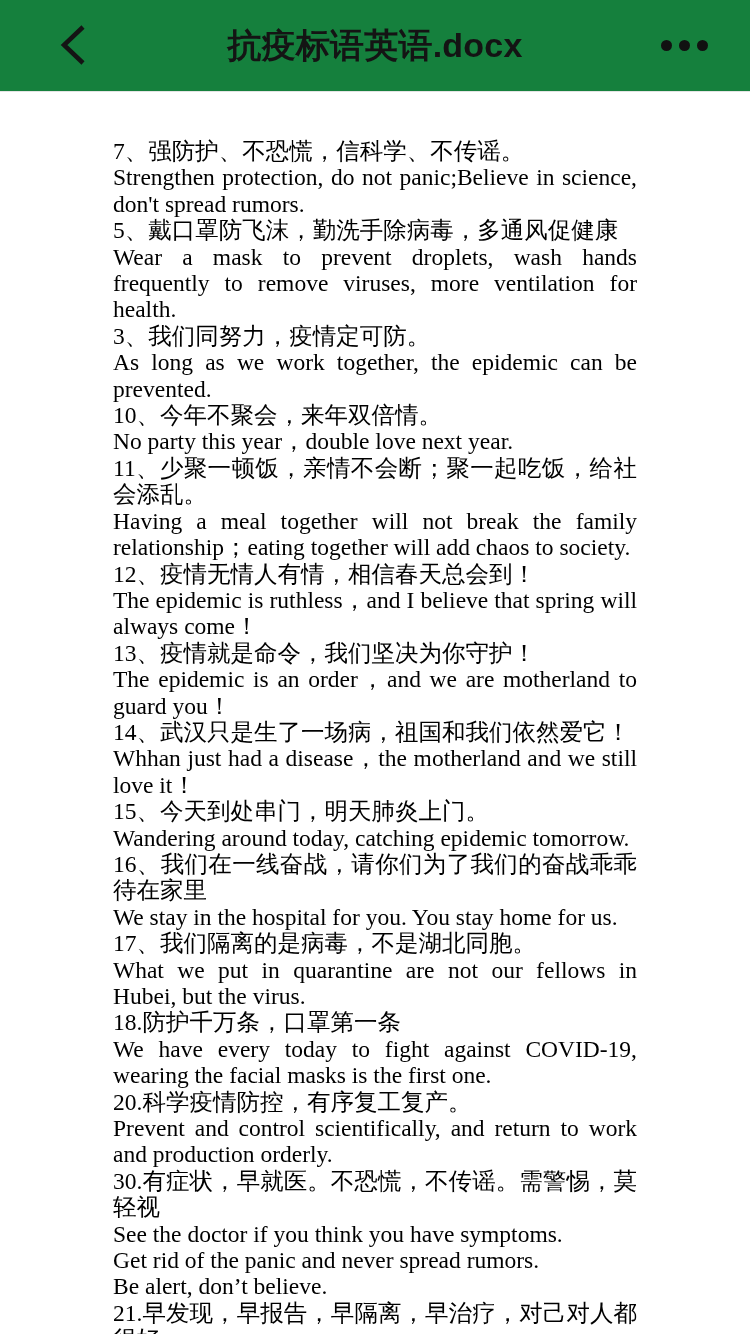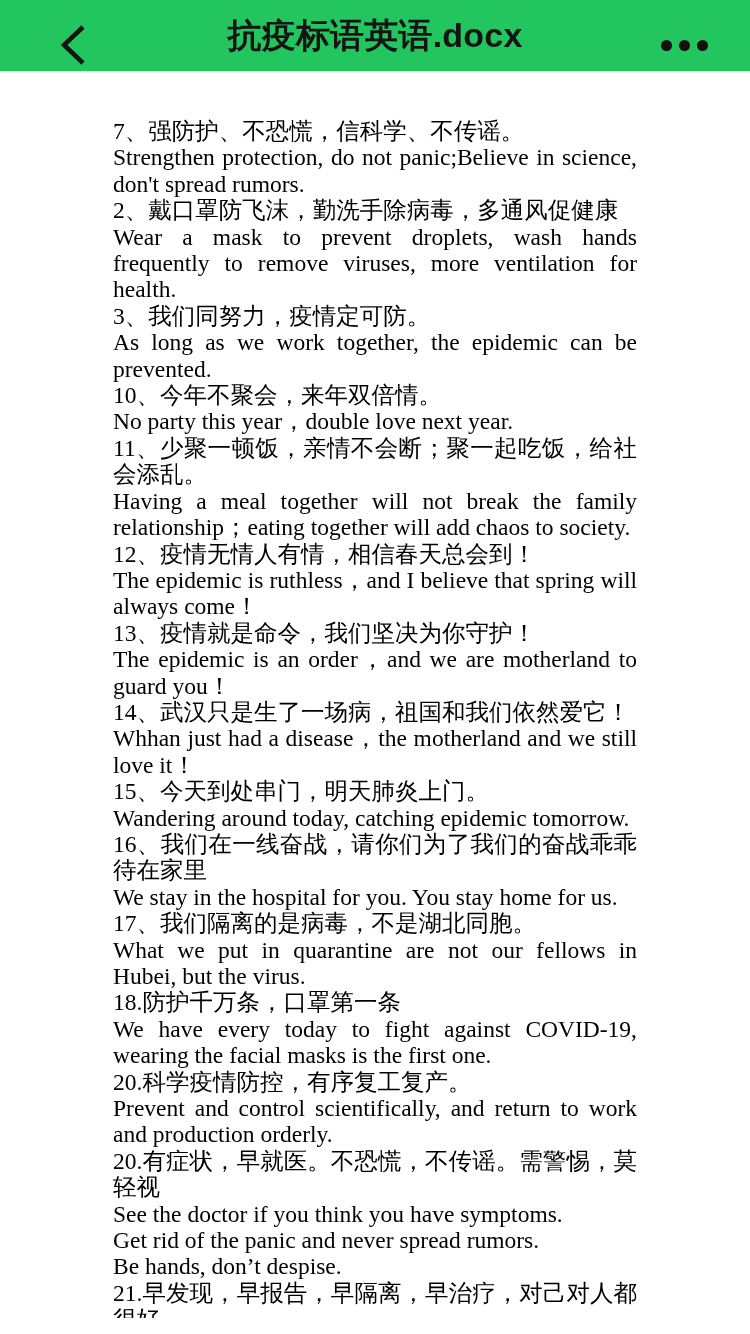--- a/index.html
+++ b/index.html
@@ -9,22 +9,22 @@
     width: 750px;
     height: 1334px;
     margin: 0 auto;
     background: #ffffff;
     overflow: hidden;
     font-family: "Liberation Sans", "DejaVu Sans", sans-serif;
   }
   
   .navbar {
     position: relative;
-    height: 72px;
-    background: #22c55e;
+    height: 92px;
+    background: #15803d;
     border-bottom: 1px solid #e4e4e4;
   }
   .back-btn {
     position: absolute;
     left: 40px;
     top: 14px;
     width: 64px;
     height: 62px;
     background: transparent;
     border: none;
@@ -99,21 +99,21 @@
     <button class="more-btn">
       <span class="dot"></span>
       <span class="dot"></span>
       <span class="dot"></span>
     </button>
   </header>
 
   <main class="doc" id="doc">
       <p class="para zh">7、强防护、不恐慌，信科学、不传谣。</p>
       <p class="para en">Strengthen protection, do not panic;Believe in science, don't spread rumors.</p>
-      <p class="para zh">2、戴口罩防飞沫，勤洗手除病毒，多通风促健康</p>
+      <p class="para zh">5、戴口罩防飞沫，勤洗手除病毒，多通风促健康</p>
       <p class="para en">Wear a mask to prevent droplets, wash hands frequently to remove viruses, more ventilation for health.</p>
       <p class="para zh">3、我们同努力，疫情定可防。</p>
       <p class="para en">As long as we work together, the epidemic can be prevented.</p>
       <p class="para zh">10、今年不聚会，来年双倍情。</p>
       <p class="para en">No party this year，double love next year.</p>
       <p class="para zh">11、少聚一顿饭，亲情不会断；聚一起吃饭，给社会添乱。</p>
       <p class="para en">Having a meal together will not break the family relationship；eating together will add chaos to society.</p>
       <p class="para zh">12、疫情无情人有情，相信春天总会到！</p>
       <p class="para en">The epidemic is ruthless，and I believe that spring will always come！</p>
       <p class="para zh">13、疫情就是命令，我们坚决为你守护！</p>
@@ -123,20 +123,20 @@
       <p class="para zh">15、今天到处串门，明天肺炎上门。</p>
       <p class="para en">Wandering around today, catching epidemic tomorrow.</p>
       <p class="para zh">16、我们在一线奋战，请你们为了我们的奋战乖乖待在家里</p>
       <p class="para en">We stay in the hospital for you. You stay home for us.</p>
       <p class="para zh">17、我们隔离的是病毒，不是湖北同胞。</p>
       <p class="para en">What we put in quarantine are not our fellows in Hubei, but the virus.</p>
       <p class="para zh">18.防护千万条，口罩第一条</p>
       <p class="para en">We have every today to fight against COVID-19, wearing the facial masks is the first one.</p>
       <p class="para zh">20.科学疫情防控，有序复工复产。</p>
       <p class="para en">Prevent and control scientifically, and return to work and production orderly.</p>
-      <p class="para zh">20.有症状，早就医。不恐慌，不传谣。需警惕，莫轻视</p>
+      <p class="para zh">30.有症状，早就医。不恐慌，不传谣。需警惕，莫轻视</p>
       <p class="para en">See the doctor if you think you have symptoms.</p>
       <p class="para en">Get rid of the panic and never spread rumors.</p>
-      <p class="para en">Be hands, don’t despise.</p>
+      <p class="para en">Be alert, don’t believe.</p>
       <p class="para zh">21.早发现，早报告，早隔离，早治疗，对己对人都很好</p>
     </main>
 
 </div>
 
 </body></html>

